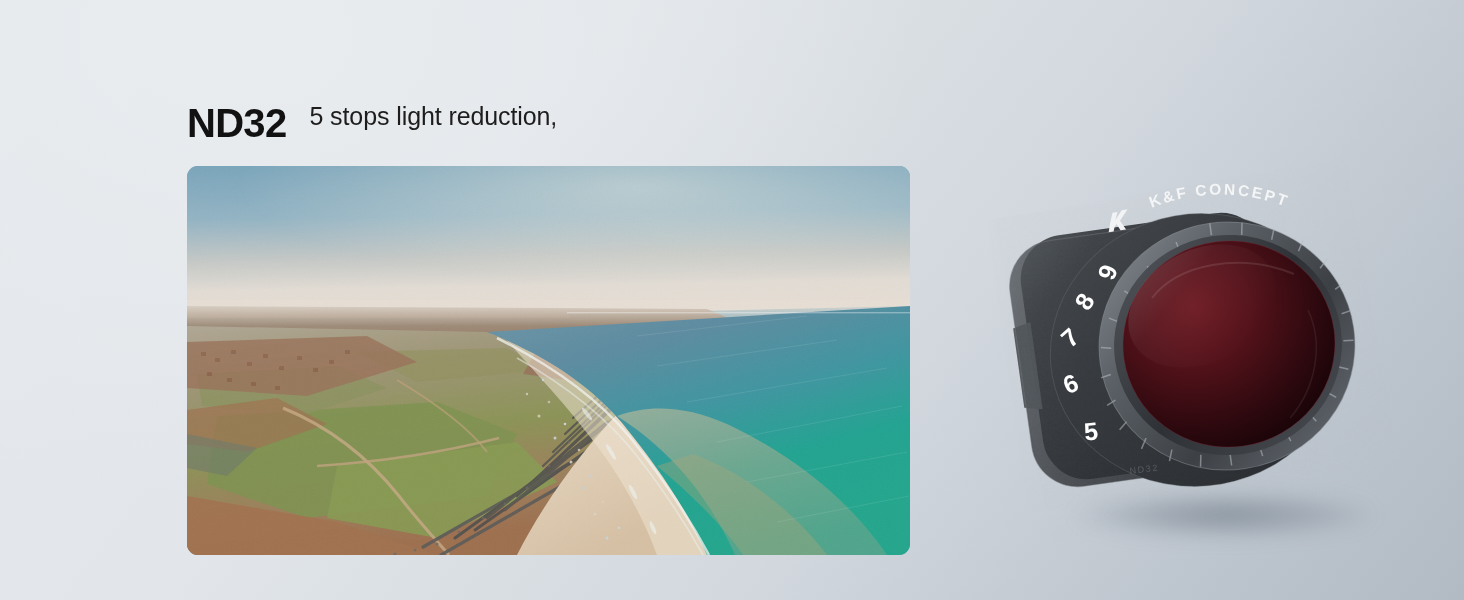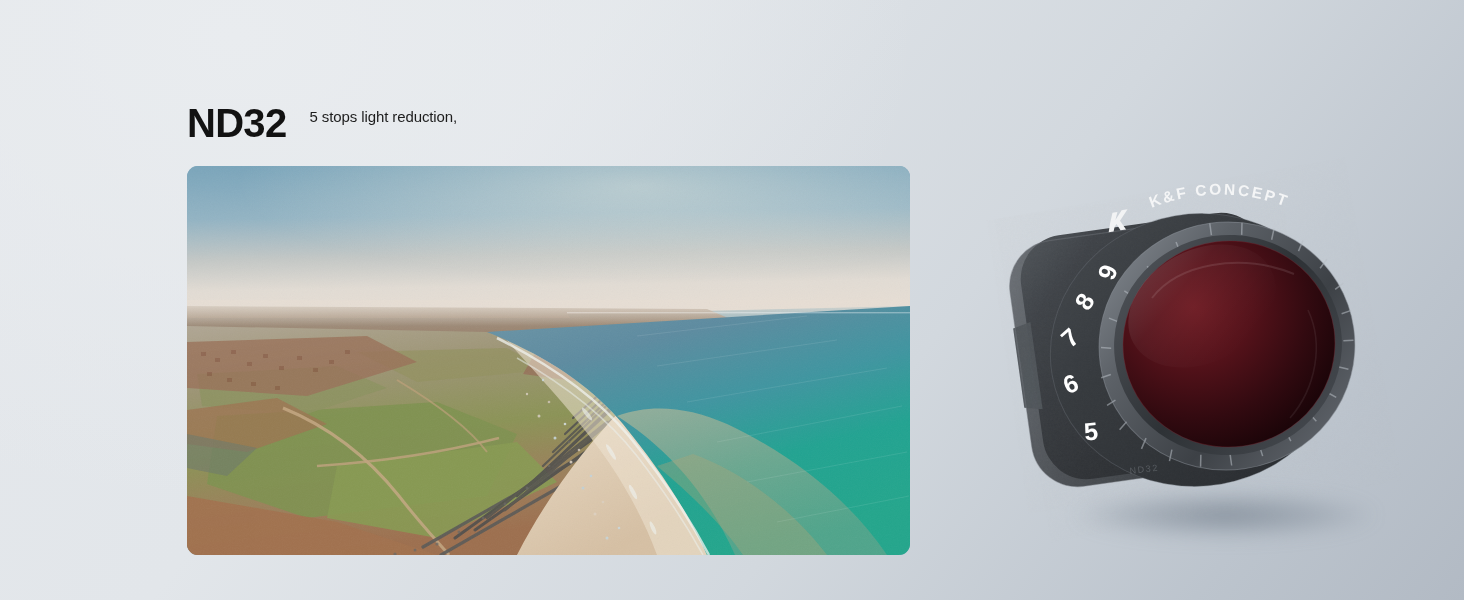--- a/index.html
+++ b/index.html
@@ -29,21 +29,21 @@
     font-size:40px;
     font-weight:bold;
     letter-spacing:-0.7px;
     color:#121212;
     line-height:42px;
     white-space:nowrap;
   }
   .desc {
     margin-left:23px;
     margin-top:3px;
-    font-size:15px;
+    font-size:25px;
     font-weight:400;
     color:#1d1d1d;
     line-height:23px;
     letter-spacing:-0.1px;
     white-space:nowrap;
   }
 
   
   .photo {
     position:absolute;

